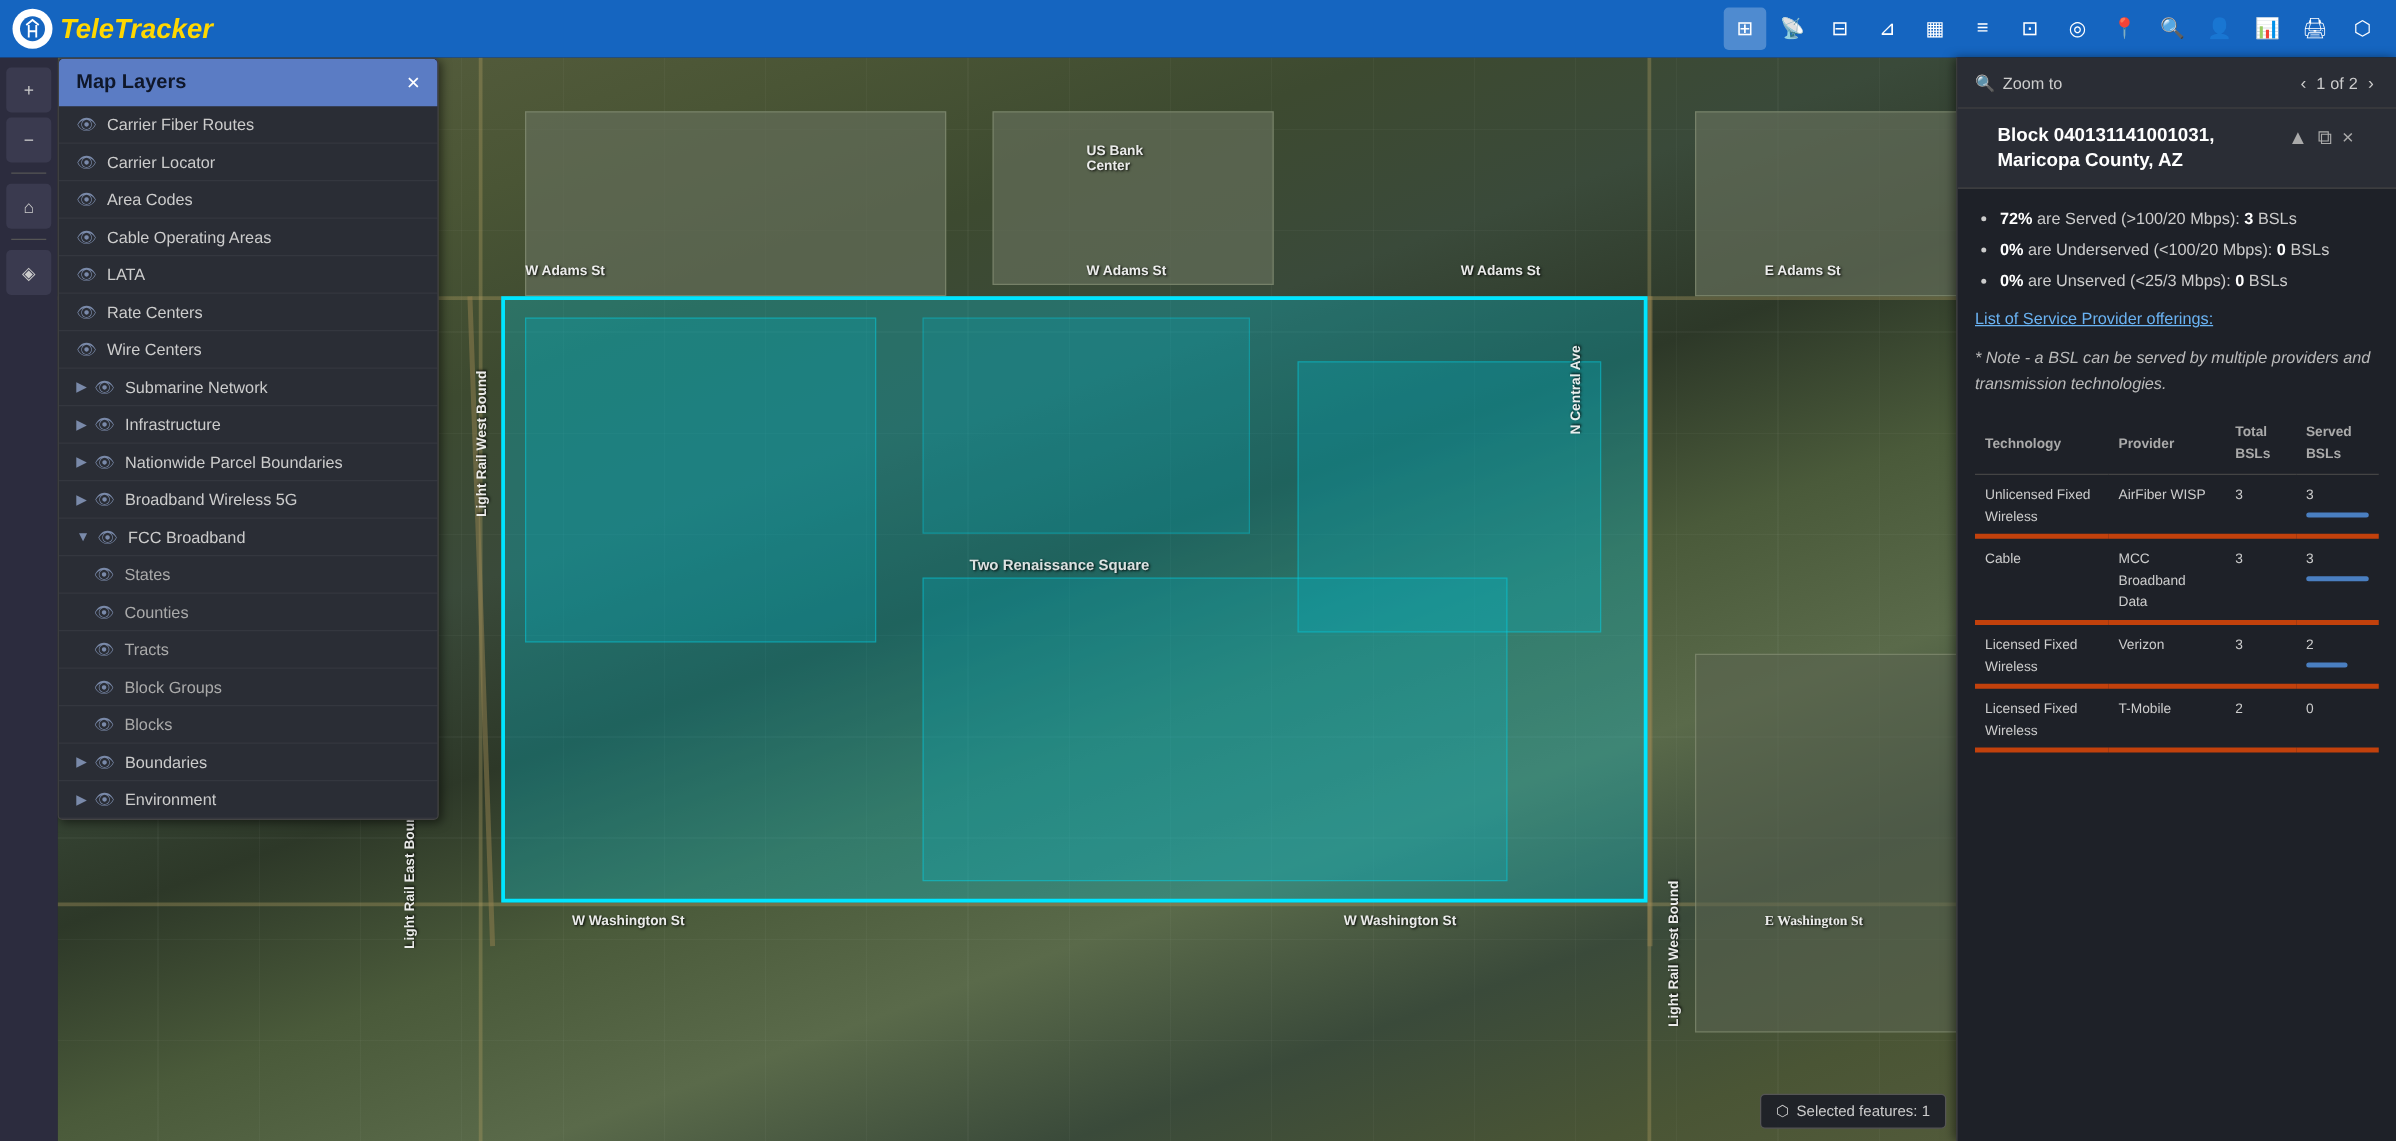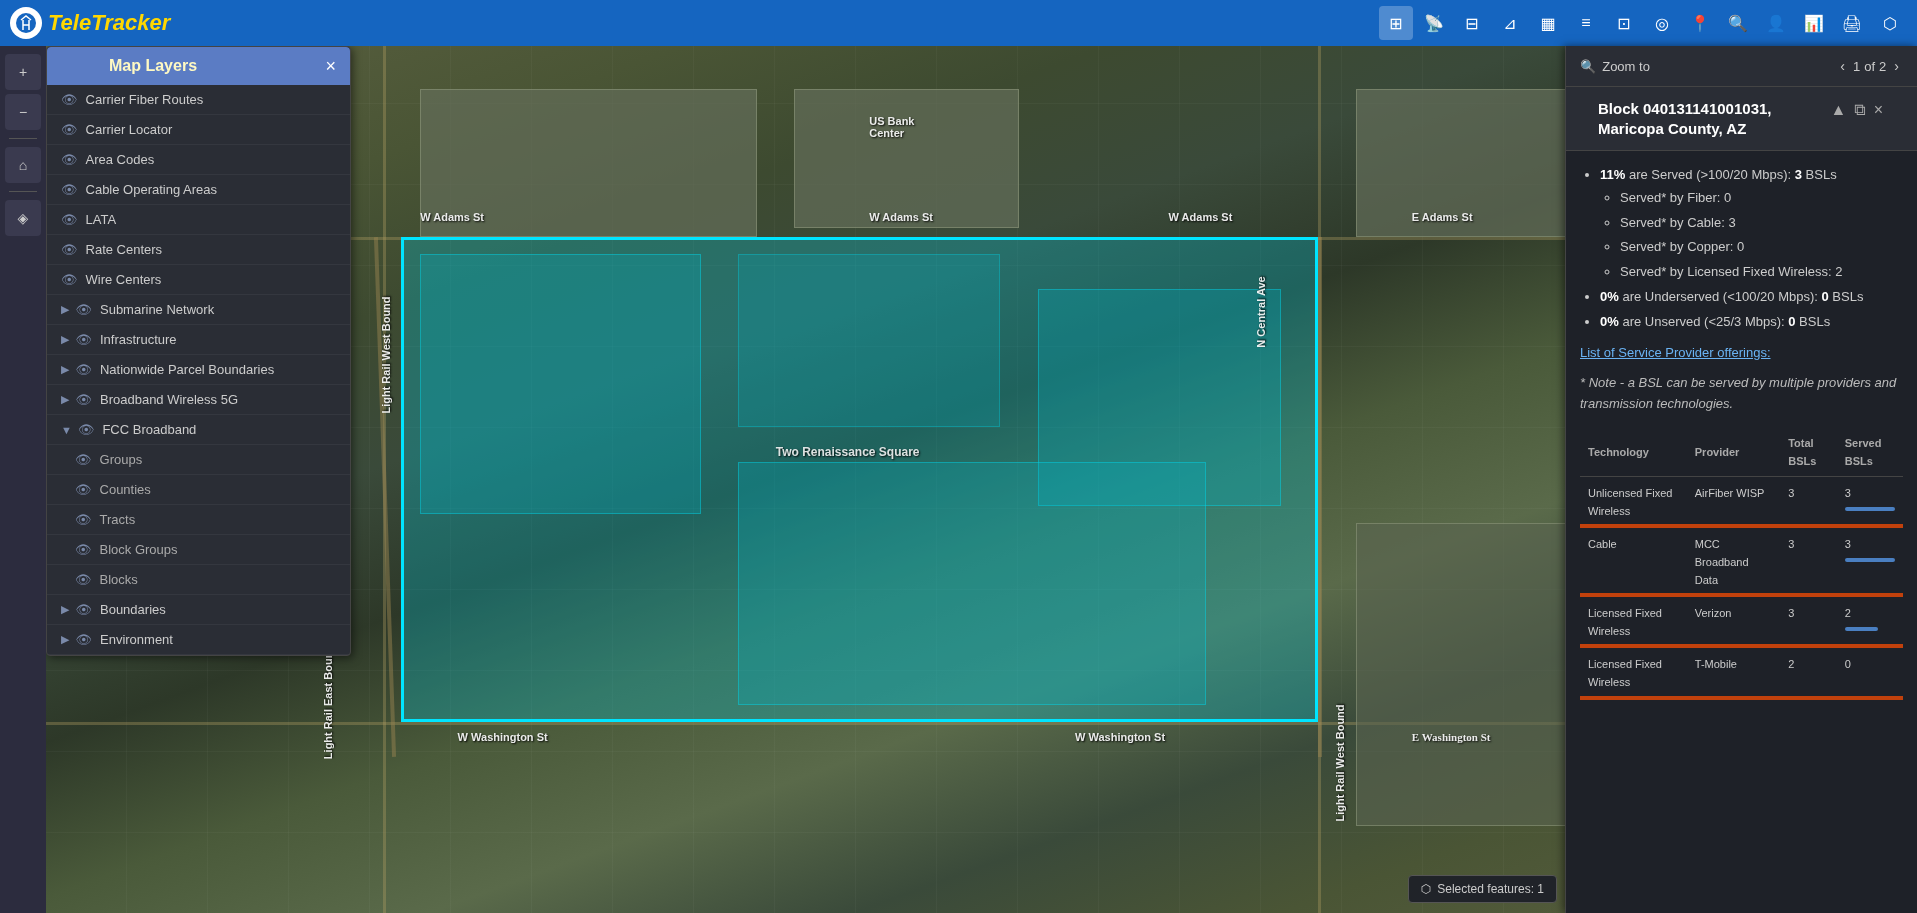--- a/index.html
+++ b/index.html
@@ -152,24 +152,23 @@
     }
     .layers-header {
       background: #5b7cc4;
       padding: 10px 14px;
       display: flex;
       align-items: center;
       justify-content: space-between;
       border-radius: 4px 4px 0 0;
     }
     .layers-header-title {
-      color: #fef9c3;
+      color: #0f172a;
       font-size: 16px;
       font-weight: 600;
-      margin-left: 48px;
     }
     .layers-close-btn {
       color: #fff;
       background: none;
       border: none;
       font-size: 18px;
       cursor: pointer;
       line-height: 1;
     }
     .layer-item {
@@ -476,21 +475,21 @@
         <span class="eye-icon">👁</span>
         <span>Broadband Wireless 5G</span>
       </div>
       <div class="layer-item">
         <span class="expand-icon">▼</span>
         <span class="eye-icon">👁</span>
         <span>FCC Broadband</span>
       </div>
       <div class="layer-item sub-item">
         <span class="eye-icon">👁</span>
-        <span>Groups</span>
+        <span>States</span>
       </div>
       <div class="layer-item sub-item">
         <span class="eye-icon">👁</span>
         <span>Counties</span>
       </div>
       <div class="layer-item sub-item">
         <span class="eye-icon">👁</span>
         <span>Tracts</span>
       </div>
       <div class="layer-item sub-item">
@@ -542,27 +541,21 @@
         <button class="info-header-btn">▲</button>
         <button class="info-header-btn">⧉</button>
         <button class="info-header-btn">×</button>
       </div>
     </div>
 
     <div class="info-body">
 
       <ul>
         <li>
-          <span class="highlight-text">11%</span> are Served (&gt;100/20 Mbps): <span class="highlight-text">3</span> BSLs
-          <ul>
-            <li>Served* by Fiber: <span>0</span></li>
-            <li>Served* by Cable: <span>3</span></li>
-            <li>Served* by Copper: <span>0</span></li>
-            <li>Served* by Licensed Fixed Wireless: <span>2</span></li>
-          </ul>
+          <span class="highlight-text">72%</span> are Served (&gt;100/20 Mbps): <span class="highlight-text">3</span> BSLs
         </li>
         <li>
           <span class="highlight-text">0%</span> are Underserved (&lt;100/20 Mbps): <span class="highlight-text">0</span> BSLs
         </li>
         <li>
           <span class="highlight-text">0%</span> are Unserved (&lt;25/3 Mbps): <span class="highlight-text">0</span> BSLs
         </li>
       </ul>
 
       <p>

